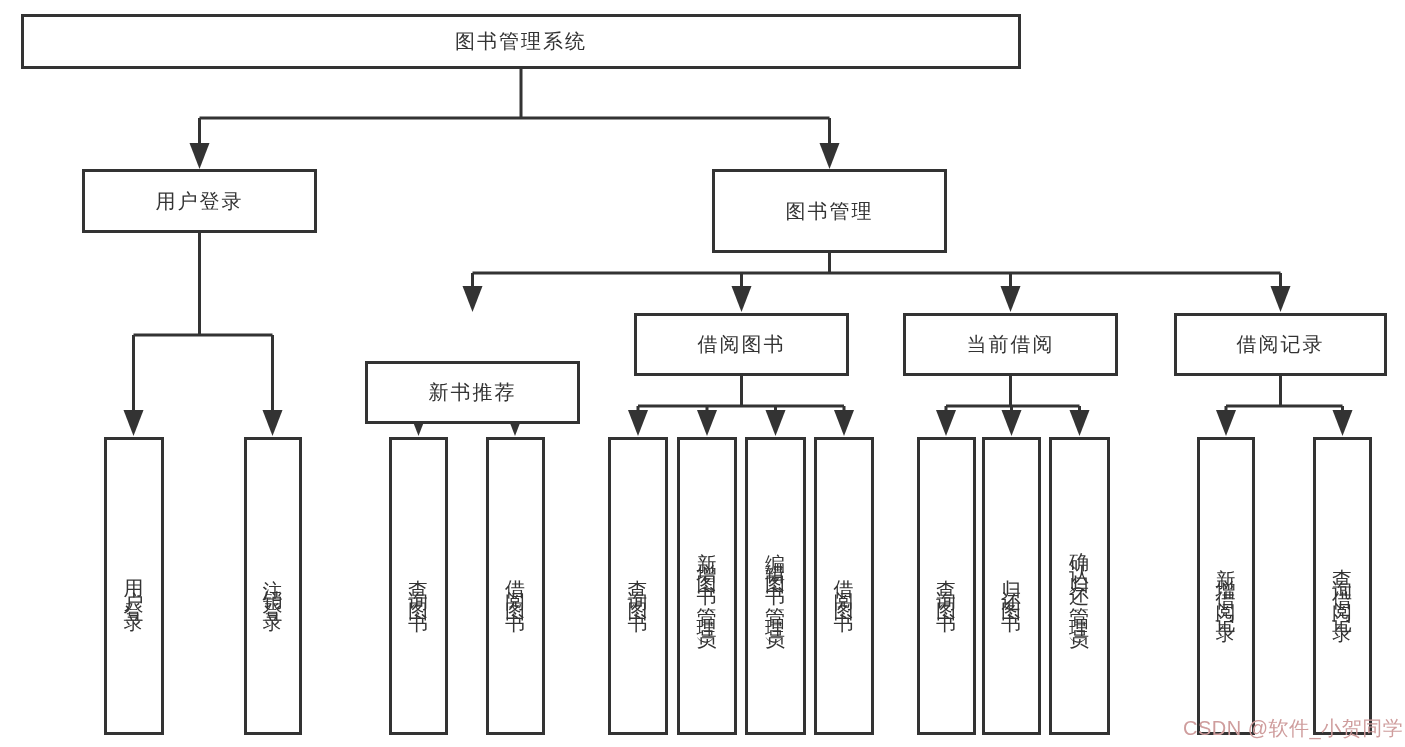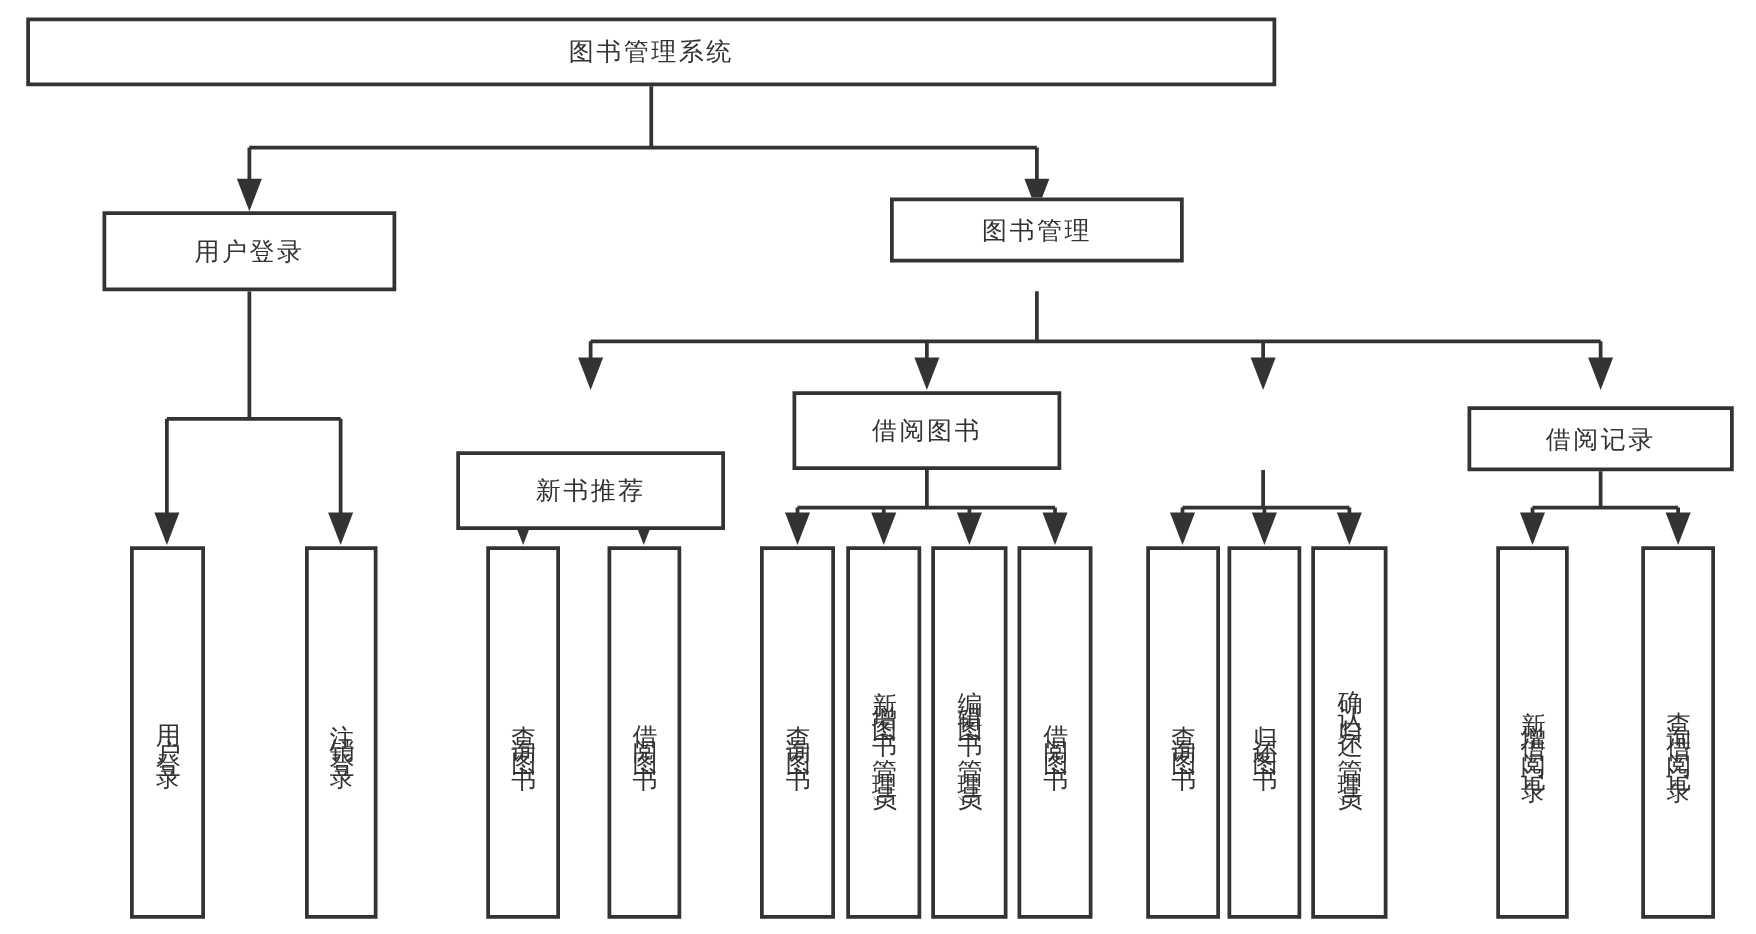--- a/index.html
+++ b/index.html
@@ -99,38 +99,40 @@
     <g>
       <path d="M1280.5 376 V406 M1226 406 H1342.5 M1226 406 V412 M1342.5 406 V412"></path>
       <polygon points="1216,410 1236,410 1226,436"></polygon>
       <polygon points="1332.5,410 1352.5,410 1342.5,436"></polygon>
     </g>
   </svg>
 
   <div class="node" style="left:21px;top:14px;width:1000px;height:55px;font-family:Liberation Mono, monospace;">图书管理系统</div>
 
   <div class="node" style="left:82px;top:169px;width:235px;height:64px;">用户登录</div>
-  <div class="node" style="left:712px;top:158px;width:235px;height:52px;">图书管理</div>
+  <div class="node" style="left:712px;top:169px;width:235px;height:84px;">图书管理</div>
 
   <div class="node" style="left:365px;top:313px;width:215px;height:63px;margin-top:48px;">新书推荐</div>
   <div class="node" style="left:634px;top:313px;width:215px;height:63px;">借阅图书</div>
-  <div class="node" style="left:1174px;top:313px;width:213px;height:52px;margin-top:12px;">借阅记录</div>
+  <div class="node" style="left:903px;top:313px;width:215px;height:63px;">当前借阅</div>
+  <div class="node" style="left:1174px;top:313px;width:213px;height:63px;">借阅记录</div>
 
   <div class="node v" style="left:104px;top:437px;width:60px;height:298px;">用户登录</div>
   <div class="node v" style="left:244px;top:437px;width:58px;height:298px;">注销登录</div>
 
   <div class="node v" style="left:389px;top:437px;width:59px;height:298px;">查询图书</div>
   <div class="node v" style="left:486px;top:437px;width:59px;height:298px;">借阅图书</div>
 
   <div class="node v" style="left:608px;top:437px;width:60px;height:298px;">查询图书</div>
   <div class="node v" style="left:677px;top:437px;width:60px;height:298px;">新增图书（管理员）</div>
   <div class="node v" style="left:745px;top:437px;width:61px;height:298px;">编辑图书（管理员）</div>
   <div class="node v" style="left:814px;top:437px;width:60px;height:298px;">借阅图书</div>
 
   <div class="node v" style="left:917px;top:437px;width:59px;height:298px;">查询图书</div>
   <div class="node v" style="left:982px;top:437px;width:59px;height:298px;">归还图书</div>
   <div class="node v" style="left:1049px;top:437px;width:61px;height:298px;">确认归还（管理员）</div>
 
   <div class="node v" style="left:1197px;top:437px;width:58px;height:298px;">新增借阅记录</div>
   <div class="node v" style="left:1313px;top:437px;width:59px;height:298px;">查询借阅记录</div>
 
+  <div class="watermark">CSDN @软件_小贺同学</div>
 
 </div>
 
 </body></html>

